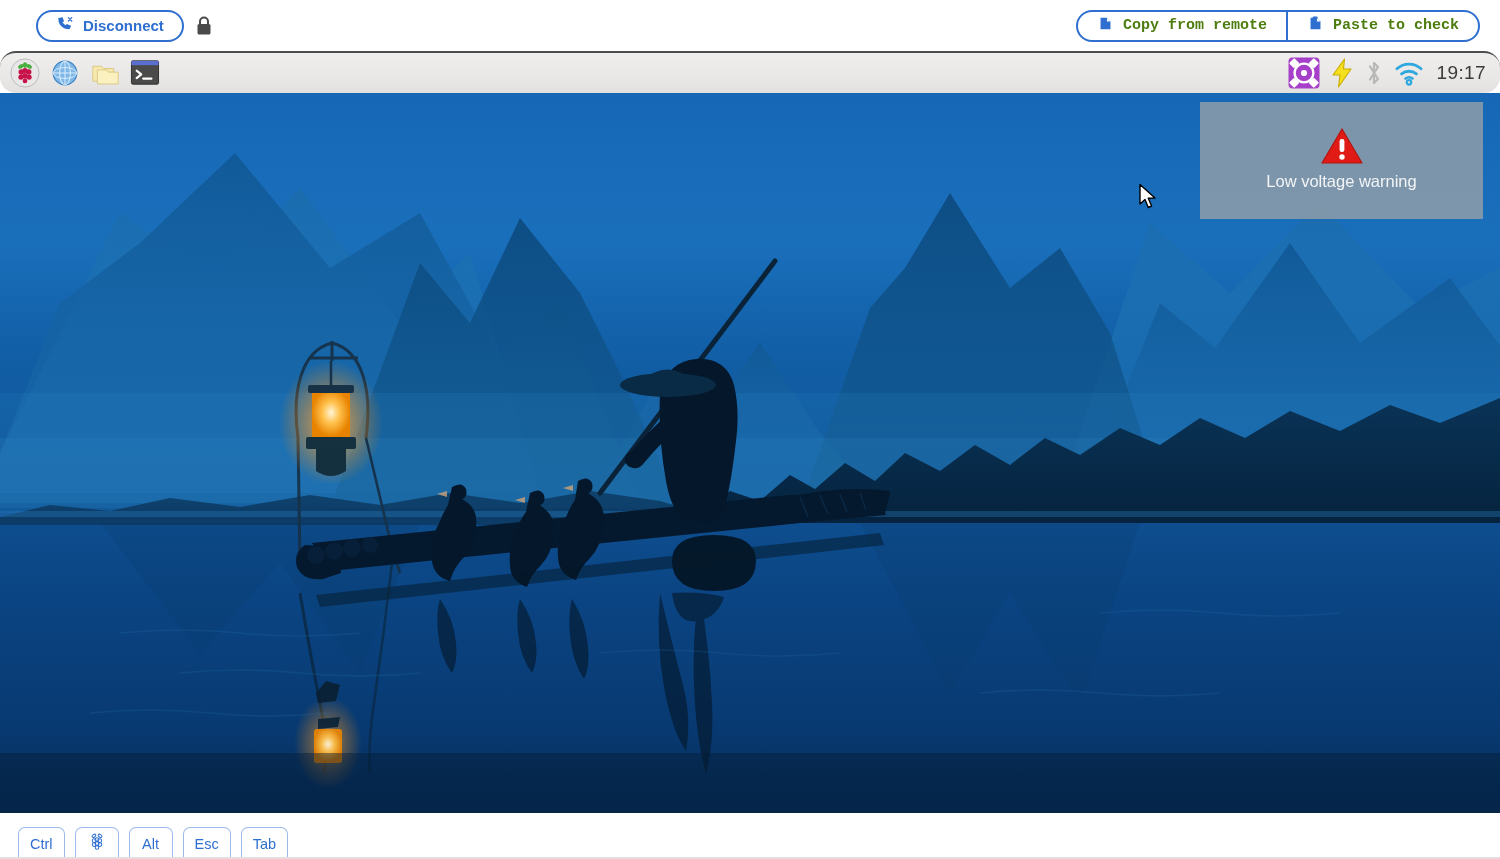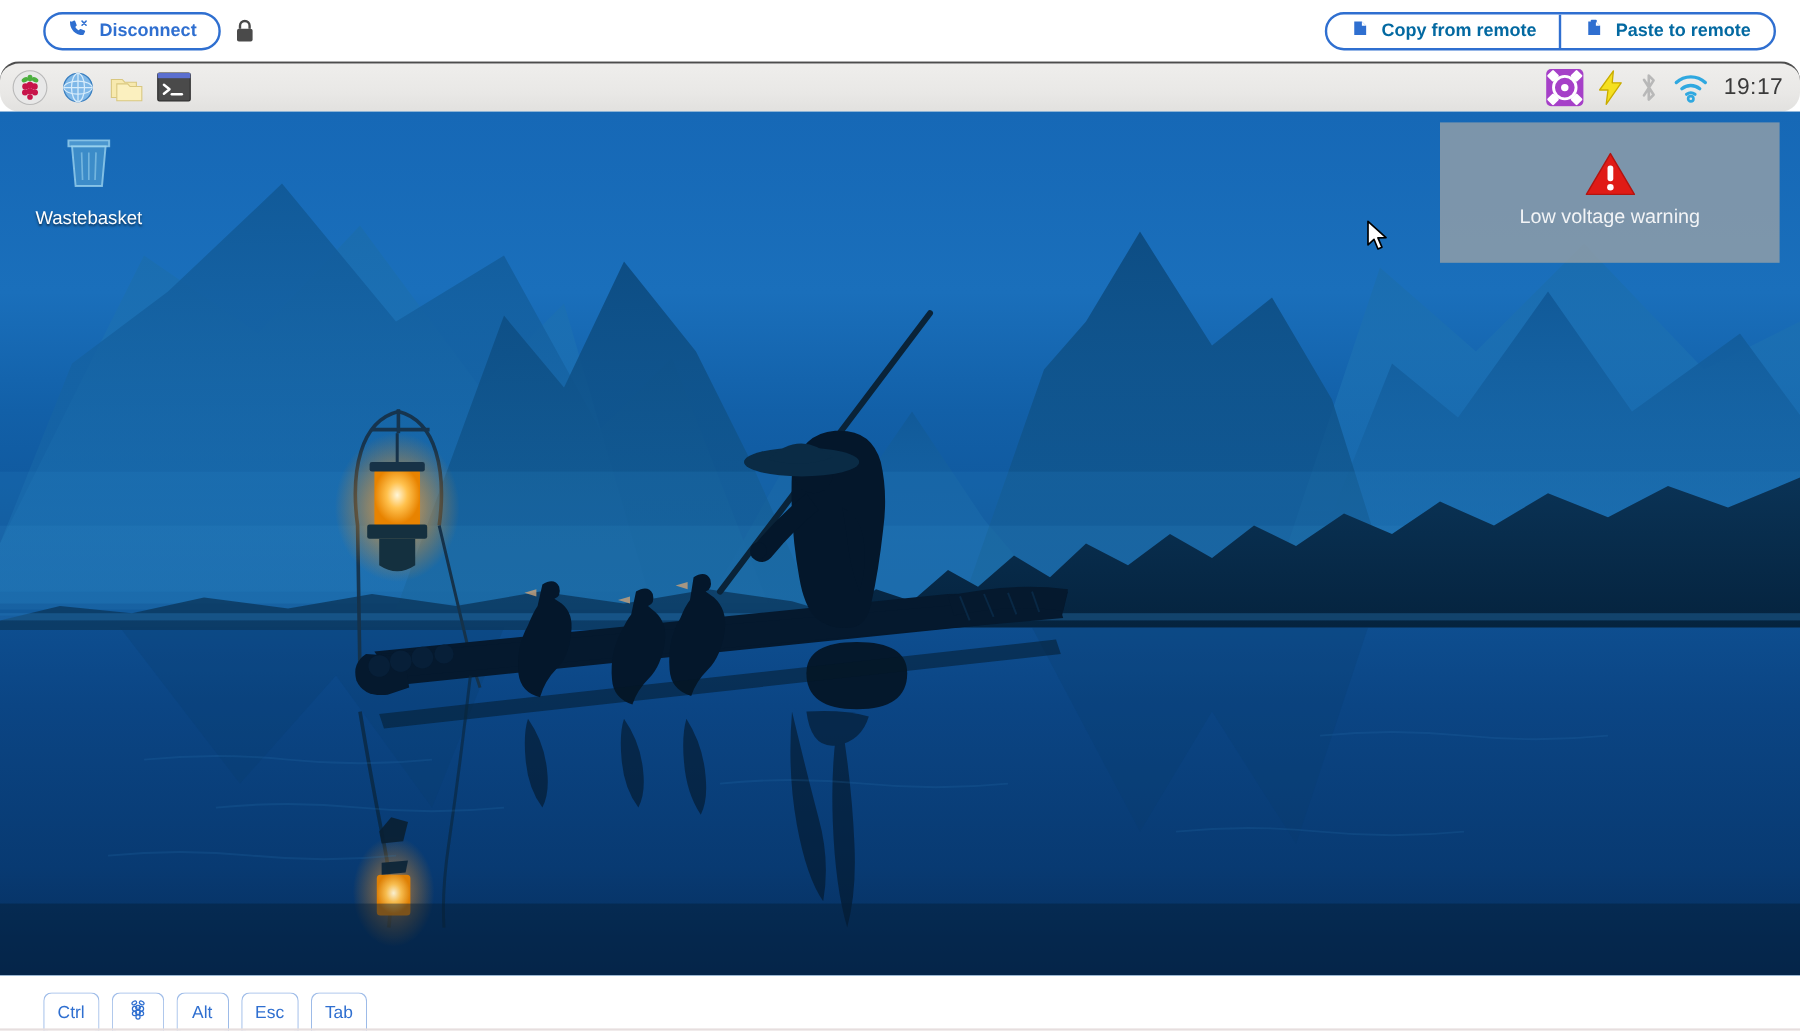--- a/index.html
+++ b/index.html
@@ -26,22 +26,22 @@
     font-size: 15px; font-weight: bold;
     display: flex; align-items: center; gap: 9px;
     padding: 0 18px; cursor: pointer; white-space: nowrap;
   }
   .pill-group {
     height: 32px; border: 2px solid #2f6fd0; border-radius: 16px;
     display: flex; align-items: stretch; overflow: hidden; background: #fff;
   }
   .pill-group .seg {
     display: flex; align-items: center; gap: 9px;
-    padding: 0 19px; color: #0369a1; font-size: 15px; font-weight: bold;
-    cursor: pointer; white-space: nowrap;
+    padding: 0 19px; color: #4d7c0f; font-size: 15px; font-weight: bold;
+    cursor: pointer; white-space: nowrap; font-family: Liberation Mono, monospace;
   }
   .pill-group .seg + .seg { border-left: 2px solid #2f6fd0; }
   .lock-icon { display: flex; align-items: center; }
 
   
   .taskbar {
     position: absolute; left: 0; top: 51px; width: 1500px; height: 42px;
     background: linear-gradient(to bottom, #efeeec 0%, #e9e8e6 60%, #e2e1df 100%);
     border-top: 2px solid #4d4d4d;
     display: flex; align-items: center; border-radius: 16px;
@@ -80,21 +80,21 @@
   }
   .notif-text { color: #f2f4f6; font-size: 16.5px; line-height: 1.55; text-align: center; }
 
   
   .cursor { position: absolute; left: 1138px; top: 90px; pointer-events: none; }
 
   
   .keybar {
     position: absolute; left: 0; top: 813px; width: 1500px; height: 46px;
     background: #ffffff;
-    display: flex; align-items: flex-end; gap: 10px; padding-left: 36px;
+    display: flex; align-items: flex-end; gap: 10px; padding-left: 18px;
   }
   .keybtn {
     min-width: 44px; height: 32px;
     border: 1px solid #9dbbe8; border-bottom: none;
     border-radius: 7px 7px 0 0;
     background: #fff; color: #2f6fd0;
     font-size: 14.5px;
     display: flex; align-items: center; justify-content: center;
     padding: 0 11px; cursor: pointer;
   }
@@ -141,21 +141,21 @@
         </div>
 
         <div class="seg">
           <span>
             <svg width="17" height="17" viewBox="0 0 24 24">
               <path d="M5 4h9l5 5v11H5z" fill="#2f6fd0"></path>
               <path d="M14 4v5h5" fill="#ffffff"></path>
               <rect x="8" y="2" width="7" height="3.2" rx="1" fill="#2f6fd0"></rect>
             </svg>
           </span>
-          <span>Paste to remote</span>
+          <span>Paste to check</span>
         </div>
       </div>
     </div>
   </div>
 
   <div class="taskbar">
     <div class="tb-left">
 
       <div class="tb-icon">
         <svg width="30" height="30" viewBox="0 0 32 32">
@@ -437,34 +437,20 @@
         <path d="M180 580 q60 -6 120 0 t120 0"></path>
         <path d="M90 620 q60 -6 120 0 t120 0"></path>
         <path d="M600 560 q60 -6 120 0 t120 0"></path>
         <path d="M980 600 q60 -6 120 0 t120 0"></path>
         <path d="M1100 520 q60 -6 120 0 t120 0"></path>
       </g>
 
       <rect x="0" y="660" width="1500" height="60" fill="#041c36" opacity="0.45"></rect>
     </svg>
 
-    <div class="desk-icon">
-      <span>
-        <svg width="58" height="58" viewBox="0 0 58 58">
-          <path d="M12 12 h34 v5 h-34 z" fill="#7fc4e8" fill-opacity=".5" stroke="#9fd6f0" stroke-opacity=".75" stroke-width="1.6"></path>
-          <path d="M15 17 l3 33 h22 l3 -33 z" fill="#6bb6de" fill-opacity=".45" stroke="#9fd6f0" stroke-opacity=".75" stroke-width="1.6"></path>
-          <g stroke="#a9ddf4" stroke-opacity=".5" stroke-width="1.4">
-            <line x1="23" y1="22" x2="23.8" y2="45"></line>
-            <line x1="29" y1="22" x2="29" y2="45"></line>
-            <line x1="35" y1="22" x2="34.2" y2="45"></line>
-          </g>
-        </svg>
-      </span>
-      <span class="desk-icon-label">Wastebasket</span>
-    </div>
 
     <div class="notif">
       <span>
         <svg width="42" height="38" viewBox="0 0 42 38">
           <path d="M21 2 L41 36 H1 Z" fill="#e01b16" stroke="#b31410" stroke-width="1.2" stroke-linejoin="round"></path>
           <rect x="18.6" y="12" width="4.8" height="13" rx="2.2" fill="#ffffff"></rect>
           <circle cx="21" cy="30" r="2.7" fill="#ffffff"></circle>
         </svg>
       </span>
       <div class="notif-text">Low voltage warning</div>

